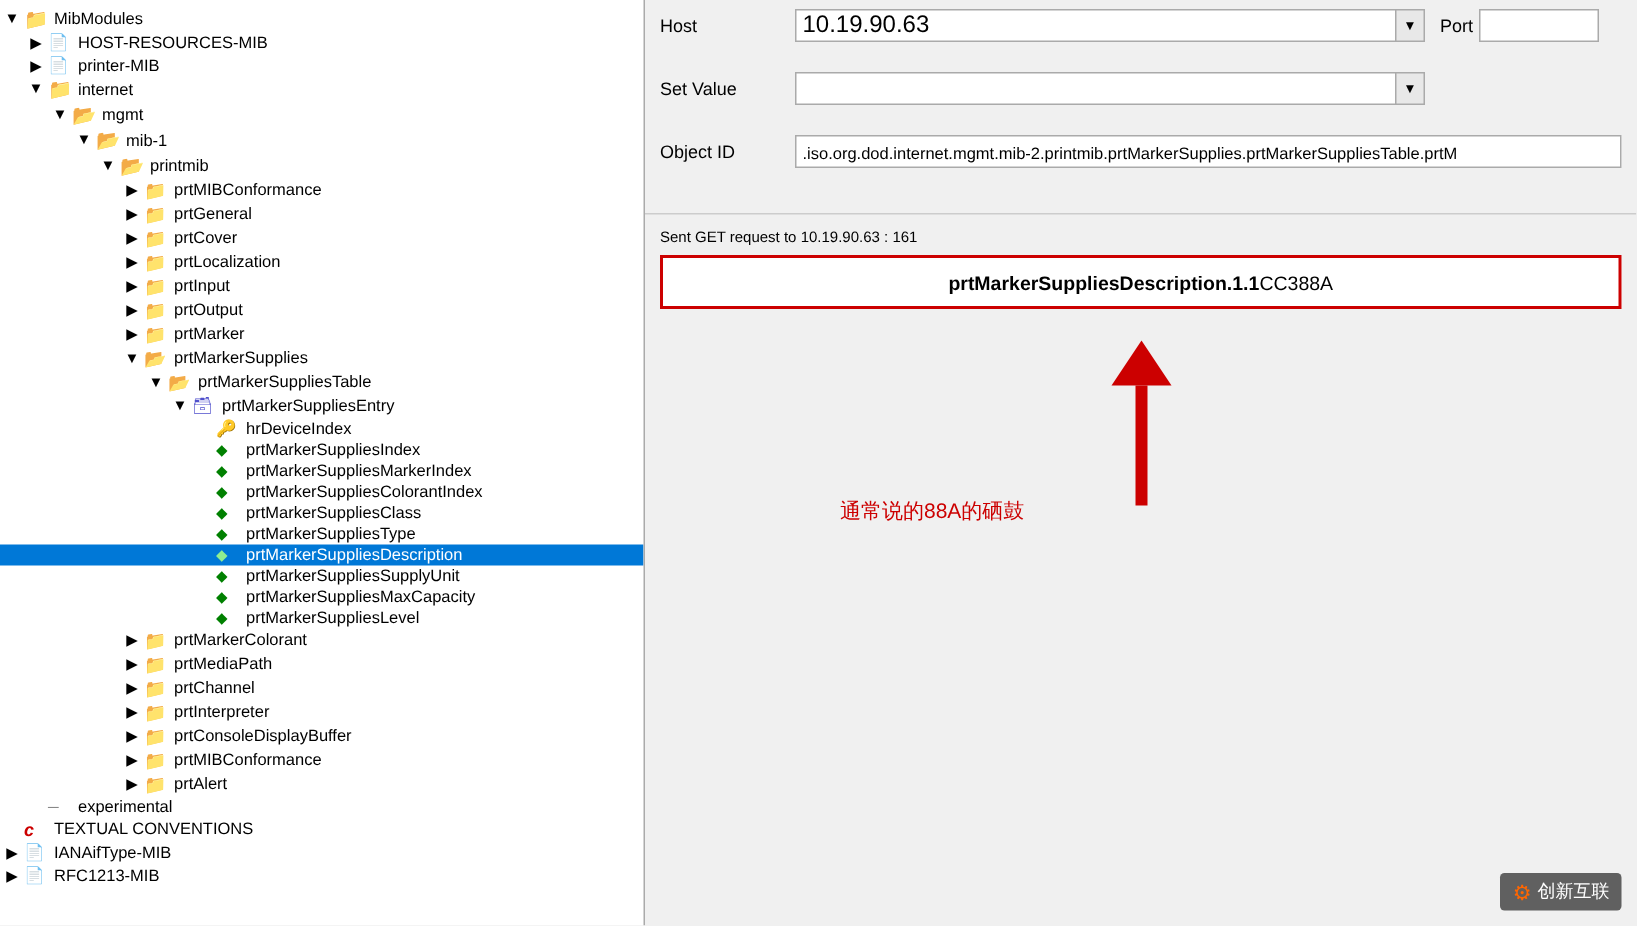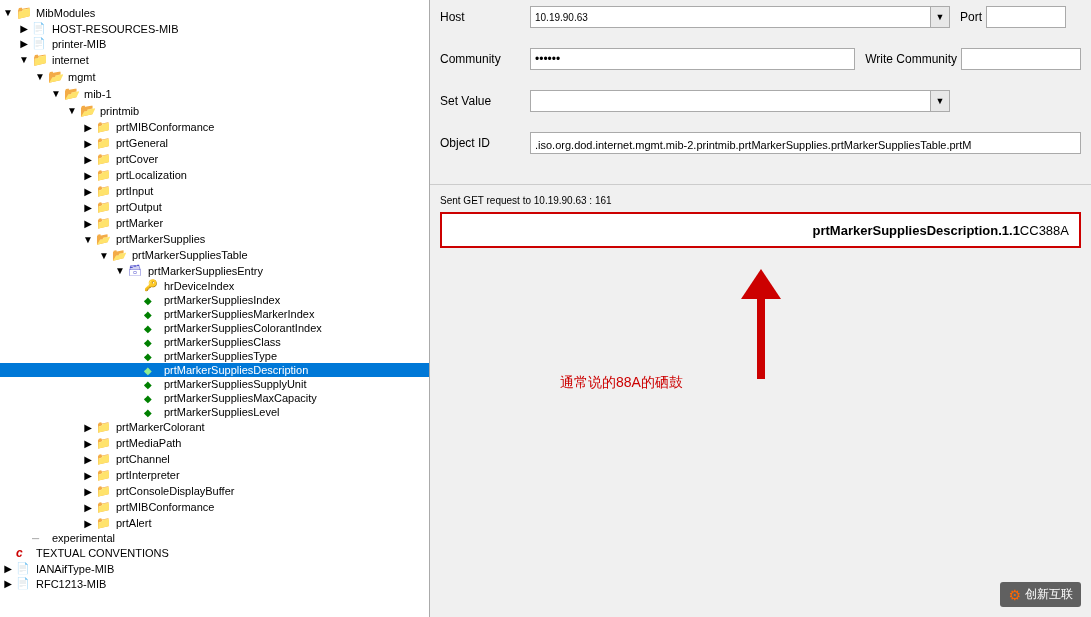--- a/index.html
+++ b/index.html
@@ -147,21 +147,21 @@
       font-size: 10px;
       color: #000;
       margin-bottom: 6px;
     }
 
     .result-box {
       border: 2px solid #cc0000;
       background: #fff;
       padding: 6px 10px;
       display: flex;
-      justify-content: flex-end;
+      justify-content: center;
       align-items: center;
       min-height: 36px;
       width: 100%;
     }
 
     .result-key {
       font-weight: bold;
       font-size: 13px;
       color: #000;
     }
@@ -641,33 +641,27 @@
 
 </div>
 
 <div id="right-panel">
 
   <div class="form-section">
 
     <div class="form-row">
       <span class="form-label">Host</span>
       <div class="form-input-with-btn">
-        <input type="text" class="" style="flex: 1 1 0%; height: 22px; border-top: 1px solid rgb(170, 170, 170); border-bottom: 1px solid rgb(170, 170, 170); border-left: 1px solid rgb(170, 170, 170); border-image: initial; border-right: none; padding: 2px 4px; font-size: 10px; background: rgb(255, 255, 255);" value="10.19.90.63">
+        <input type="text" class="" style="flex: 1 1 0%; height: 22px; border-top: 1px solid rgb(170, 170, 170); border-bottom: 1px solid rgb(170, 170, 170); border-left: 1px solid rgb(170, 170, 170); border-image: initial; border-right: none; padding: 2px 4px; font-size: 16px; background: rgb(255, 255, 255);" value="10.19.90.63">
         <button class="dropdown-btn">▼</button>
       </div>
       <span class="form-label-right">Port</span>
       <input type="text" class="form-input-right" style="width: 80px; flex: 0 0 auto;">
     </div>
 
-    <div class="form-row">
-      <span class="form-label">Community</span>
-      <input type="password" class="form-input" style="flex: 1 1 0%; max-width: 420px; height: 22px; border: 1px solid rgb(170, 170, 170); padding: 2px 4px; font-size: 12px; background: rgb(255, 255, 255);" value="******">
-      <span class="form-label-right">Write Community</span>
-      <input type="text" class="form-input-right" style="width: 120px; flex: 0 0 auto;">
-    </div>
 
     <div class="form-row">
       <span class="form-label">Set Value</span>
       <div class="form-input-with-btn">
         <input type="text" style="flex: 1 1 0%; height: 22px; border-top: 1px solid rgb(170, 170, 170); border-bottom: 1px solid rgb(170, 170, 170); border-left: 1px solid rgb(170, 170, 170); border-image: initial; border-right: none; padding: 2px 4px; font-size: 12px; background: rgb(255, 255, 255);">
         <button class="dropdown-btn">▼</button>
       </div>
     </div>
 
     <div class="form-row">

